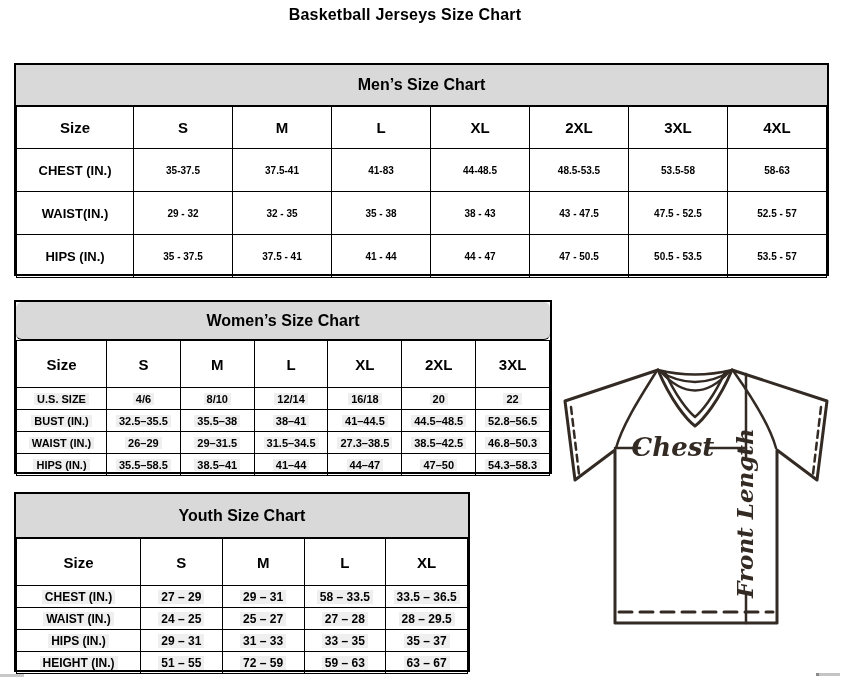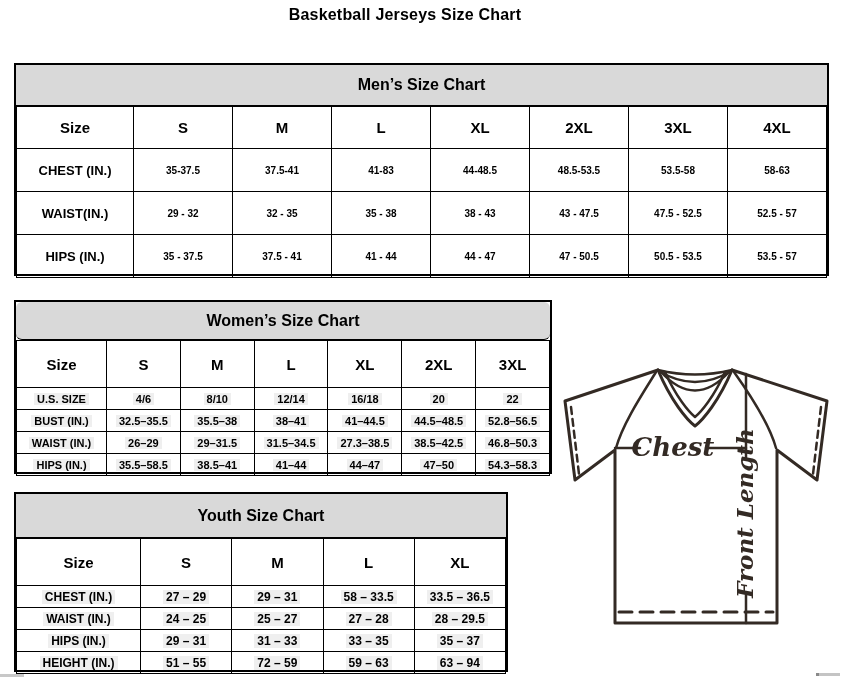--- a/index.html
+++ b/index.html
@@ -29,21 +29,21 @@
   .mens td.label{font-size:13px;}
   
   .womens{left:14px;top:300px;width:538px;height:174px;}
   .womens .tbl-title{height:37px;border-radius:6px;}
   .womens col.c0{width:90px;}
   .womens tr.head{height:47px;}
   .womens tr.data{height:22px;}
   .womens th{font-size:15px;}
   .womens td{font-size:11px;}
   
-  .youth{left:14px;top:492px;width:494px;height:180px;}
+  .youth{left:14px;top:492px;width:456px;height:180px;}
   .youth .tbl-title{height:43px;}
   .youth col.c0{width:124px;}
   .youth tr.head{height:47px;}
   .youth tr.data{height:22px;}
   .youth th{font-size:15px;}
   .youth td{font-size:12px;}
   
   .hl{background:#efefef;padding:0 3px;}
   
   .jersey{position:absolute;left:555px;top:355px;}
@@ -219,21 +219,21 @@
           <td><span class="hl">29 – 31</span></td>
           <td><span class="hl">31 – 33</span></td>
           <td><span class="hl">33 – 35</span></td>
           <td><span class="hl">35 – 37</span></td>
         </tr>
         <tr class="data">
           <td class="label"><span class="hl">HEIGHT (IN.)</span></td>
           <td><span class="hl">51 – 55</span></td>
           <td><span class="hl">72 – 59</span></td>
           <td><span class="hl">59 – 63</span></td>
-          <td><span class="hl">63 – 94</span></td>
+          <td><span class="hl">63 – 67</span></td>
         </tr>
       </tbody>
     </table>
 </div>
 
 <svg class="jersey" width="285" height="280" viewBox="0 0 285 280">
 
   <path stroke-width="3" d="M103,15 L10,46 L20,125 L60,95 L60,268 L222,268 L222,95 L262,125 L272,46 L177,15"></path>
 
   <path stroke-width="2.5" d="M103,15 Q140,24 177,15"></path>

